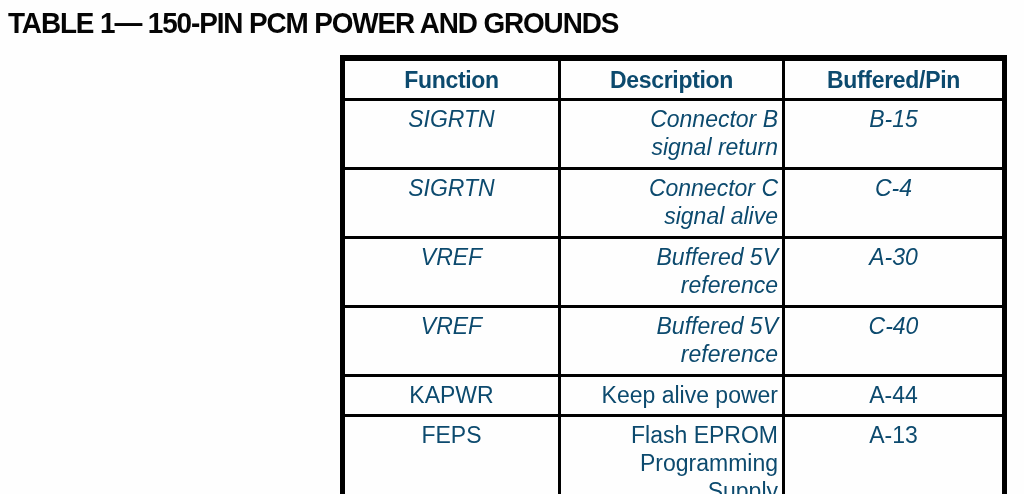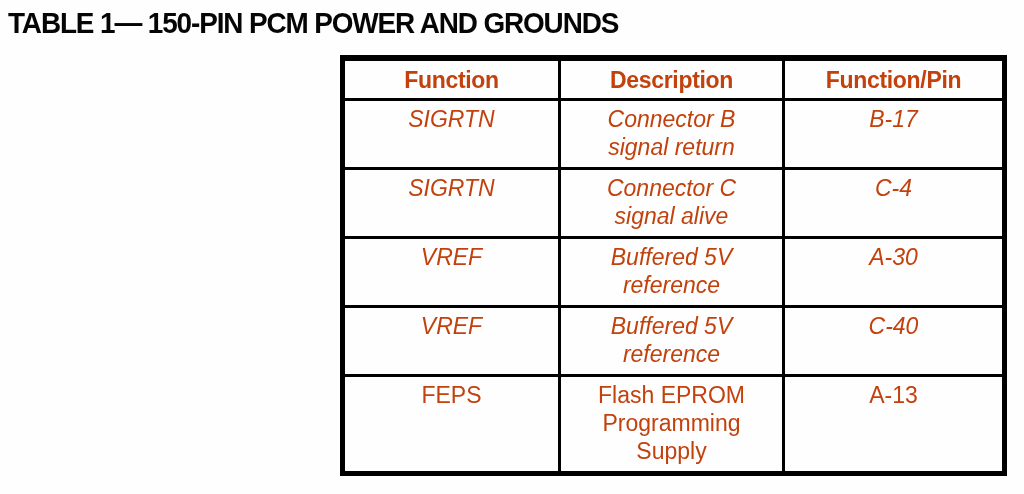--- a/index.html
+++ b/index.html
@@ -44,32 +44,33 @@
     background: #fefefe;
   }
   .pin-table th,
   .pin-table td {
     border: 3px solid #000;
     text-align: center;
     vertical-align: top;
     padding: 4px 4px 0 4px;
     font-size: 23px;
     line-height: 28px;
-    color: #c2410c;
+    color: #0c4a6e;
     overflow: hidden;
   }
   .pin-table th {
     font-weight: bold;
     height: 37px;
     vertical-align: middle;
     padding-top: 0;
     letter-spacing: -0.3px;
   }
   .pin-table td.desc {
     white-space: pre-line;
+    text-align: right;
   }
   tr.row-2line td { height: 62px; font-style: italic; }
   tr.row-1line td { height: 33px; }
   tr.row-3line td { height: 90px; }
 </style>
 </head>
 <body>
 
 <div class="page">
 
@@ -78,48 +79,53 @@
   <table class="pin-table">
     <colgroup>
       <col style="width:217px">
       <col style="width:224px">
       <col style="width:221px">
     </colgroup>
     <thead>
       <tr>
         <th>Function</th>
         <th>Description</th>
-        <th>Function/Pin</th>
+        <th>Buffered/Pin</th>
       </tr>
     </thead>
     <tbody>
       <tr class="row-2line">
         <td>SIGRTN</td>
         <td class="desc">Connector B
 signal return</td>
-        <td>B-17</td>
+        <td>B-15</td>
       </tr>
       <tr class="row-2line">
         <td>SIGRTN</td>
         <td class="desc">Connector C
 signal alive</td>
         <td>C-4</td>
       </tr>
       <tr class="row-2line">
         <td>VREF</td>
         <td class="desc">Buffered 5V
 reference</td>
         <td>A-30</td>
       </tr>
       <tr class="row-2line">
         <td>VREF</td>
         <td class="desc">Buffered 5V
 reference</td>
         <td>C-40</td>
       </tr>
+      <tr class="row-1line">
+        <td>KAPWR</td>
+        <td class="desc">Keep alive power</td>
+        <td>A-44</td>
+      </tr>
       <tr class="row-3line">
         <td>FEPS</td>
         <td class="desc">Flash EPROM
 Programming
 Supply</td>
         <td>A-13</td>
       </tr>
     </tbody>
   </table>
 

